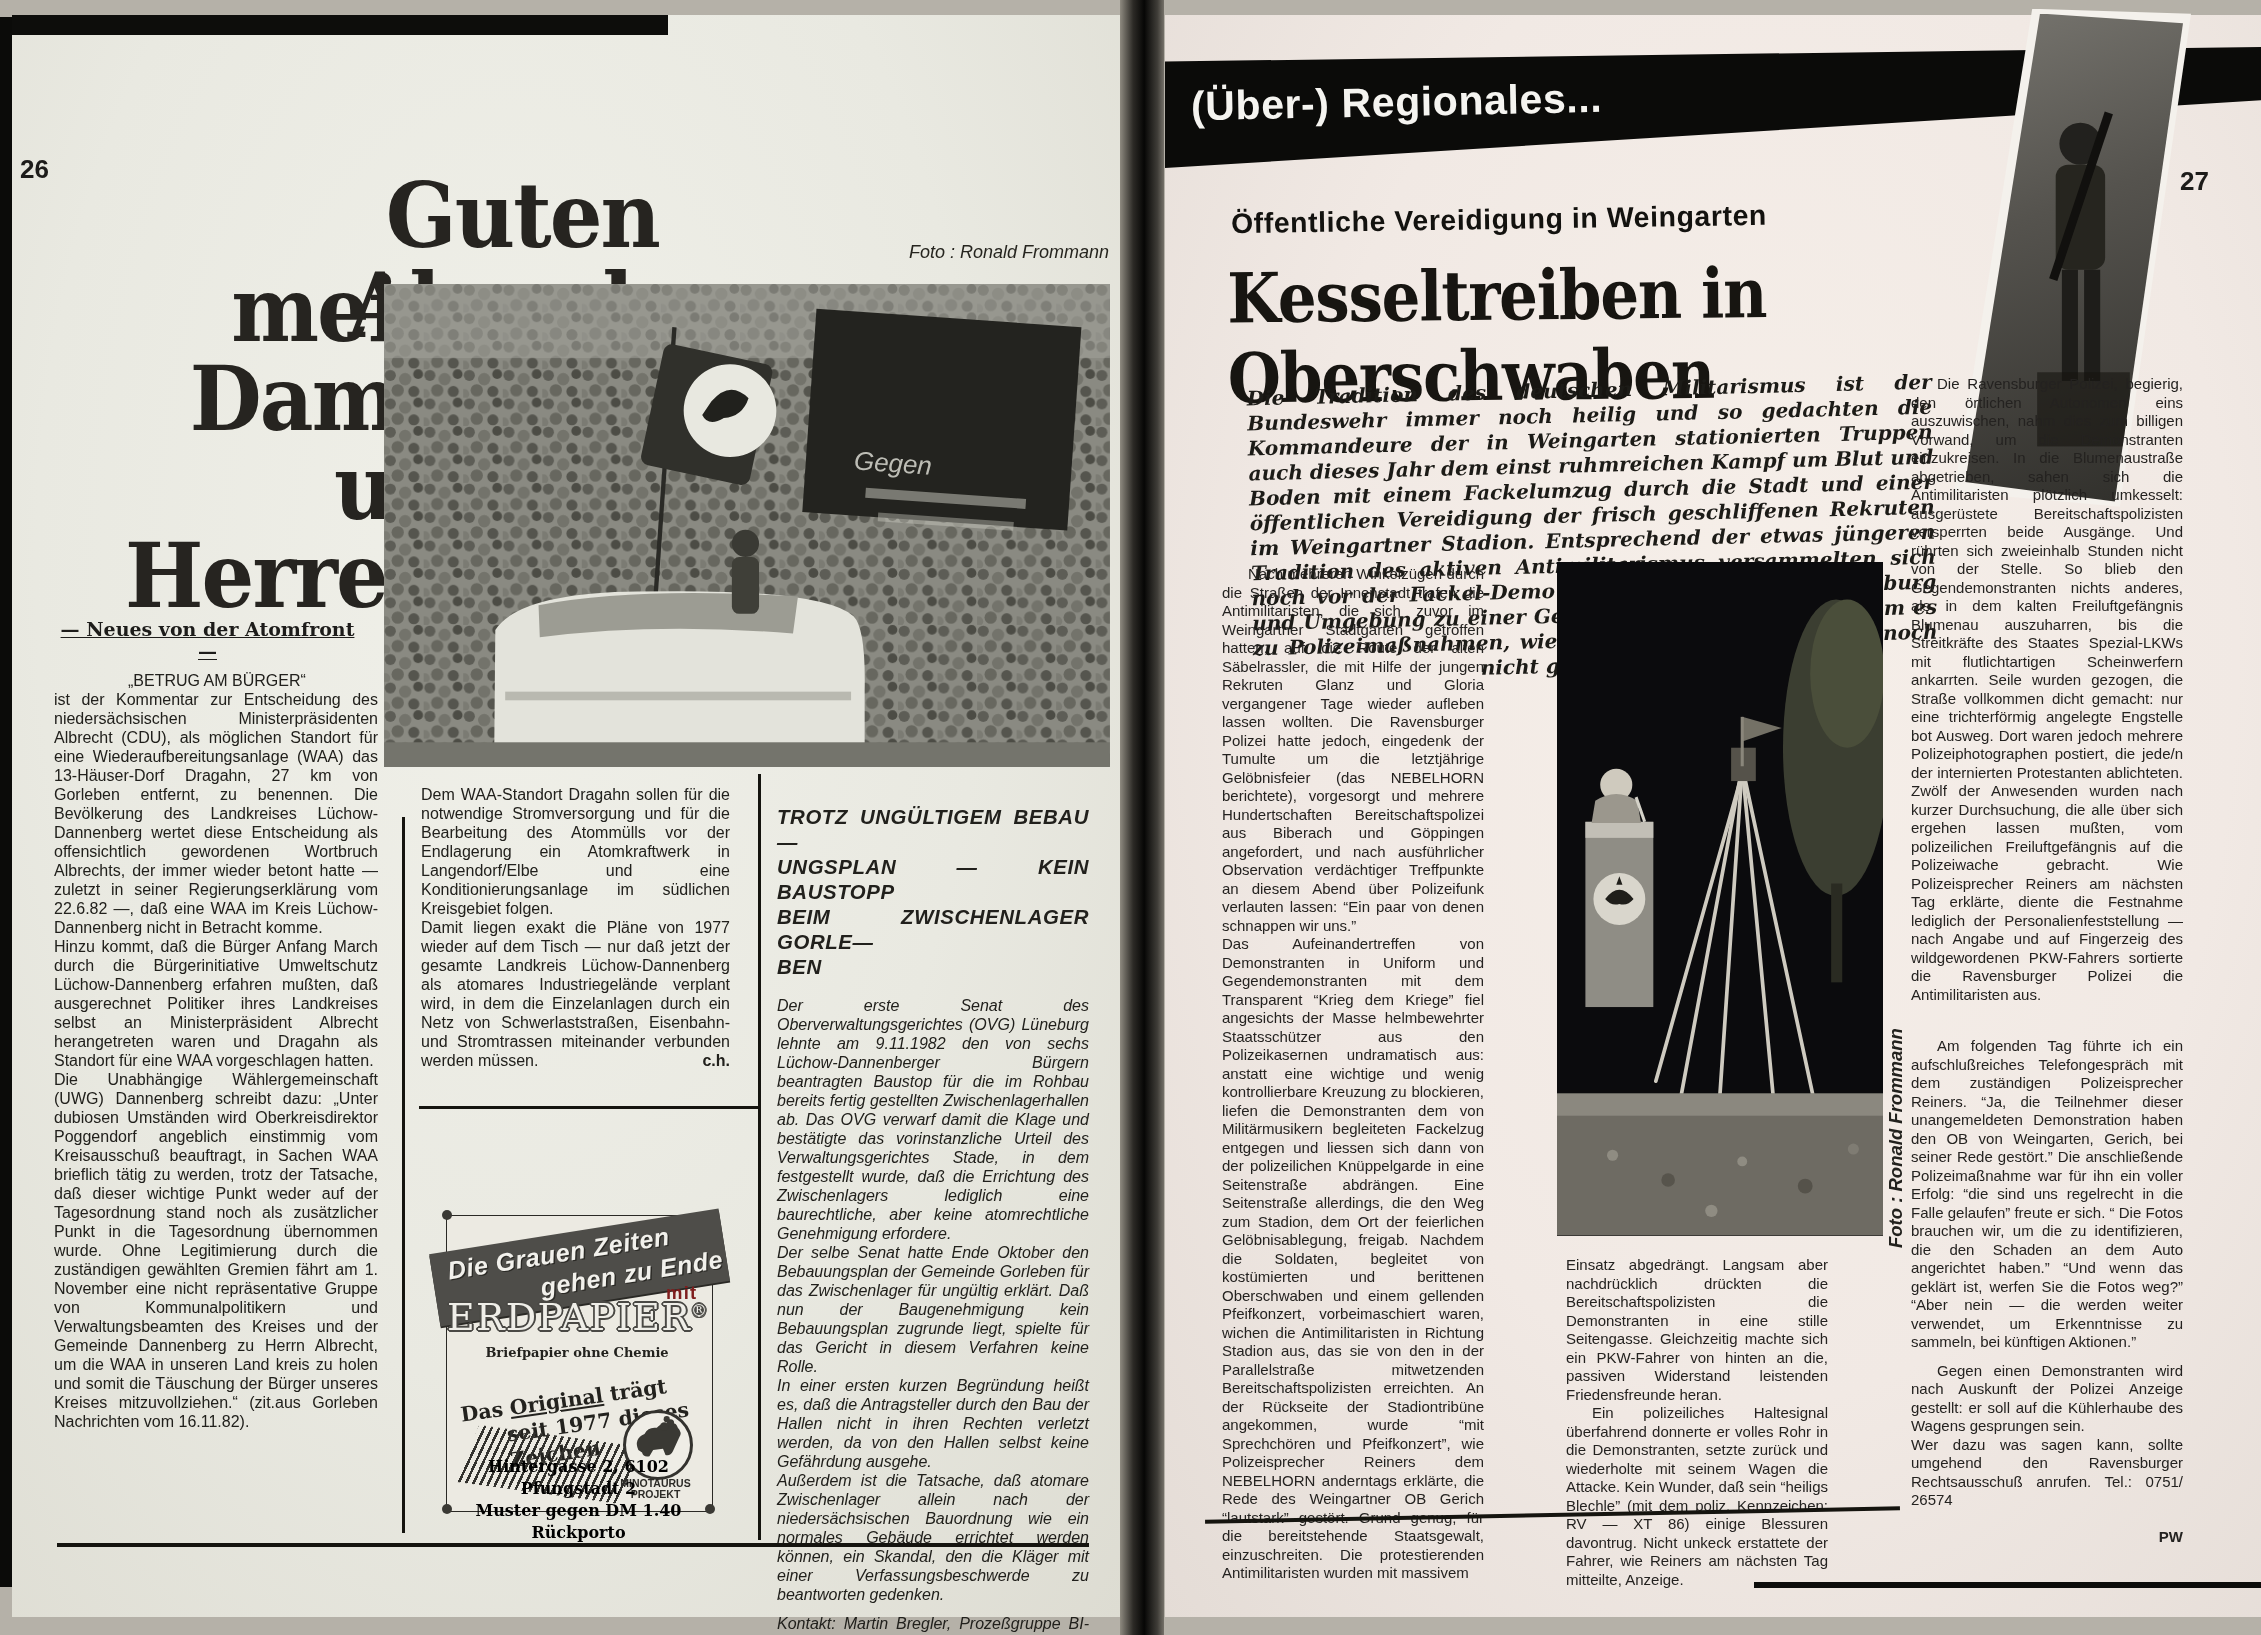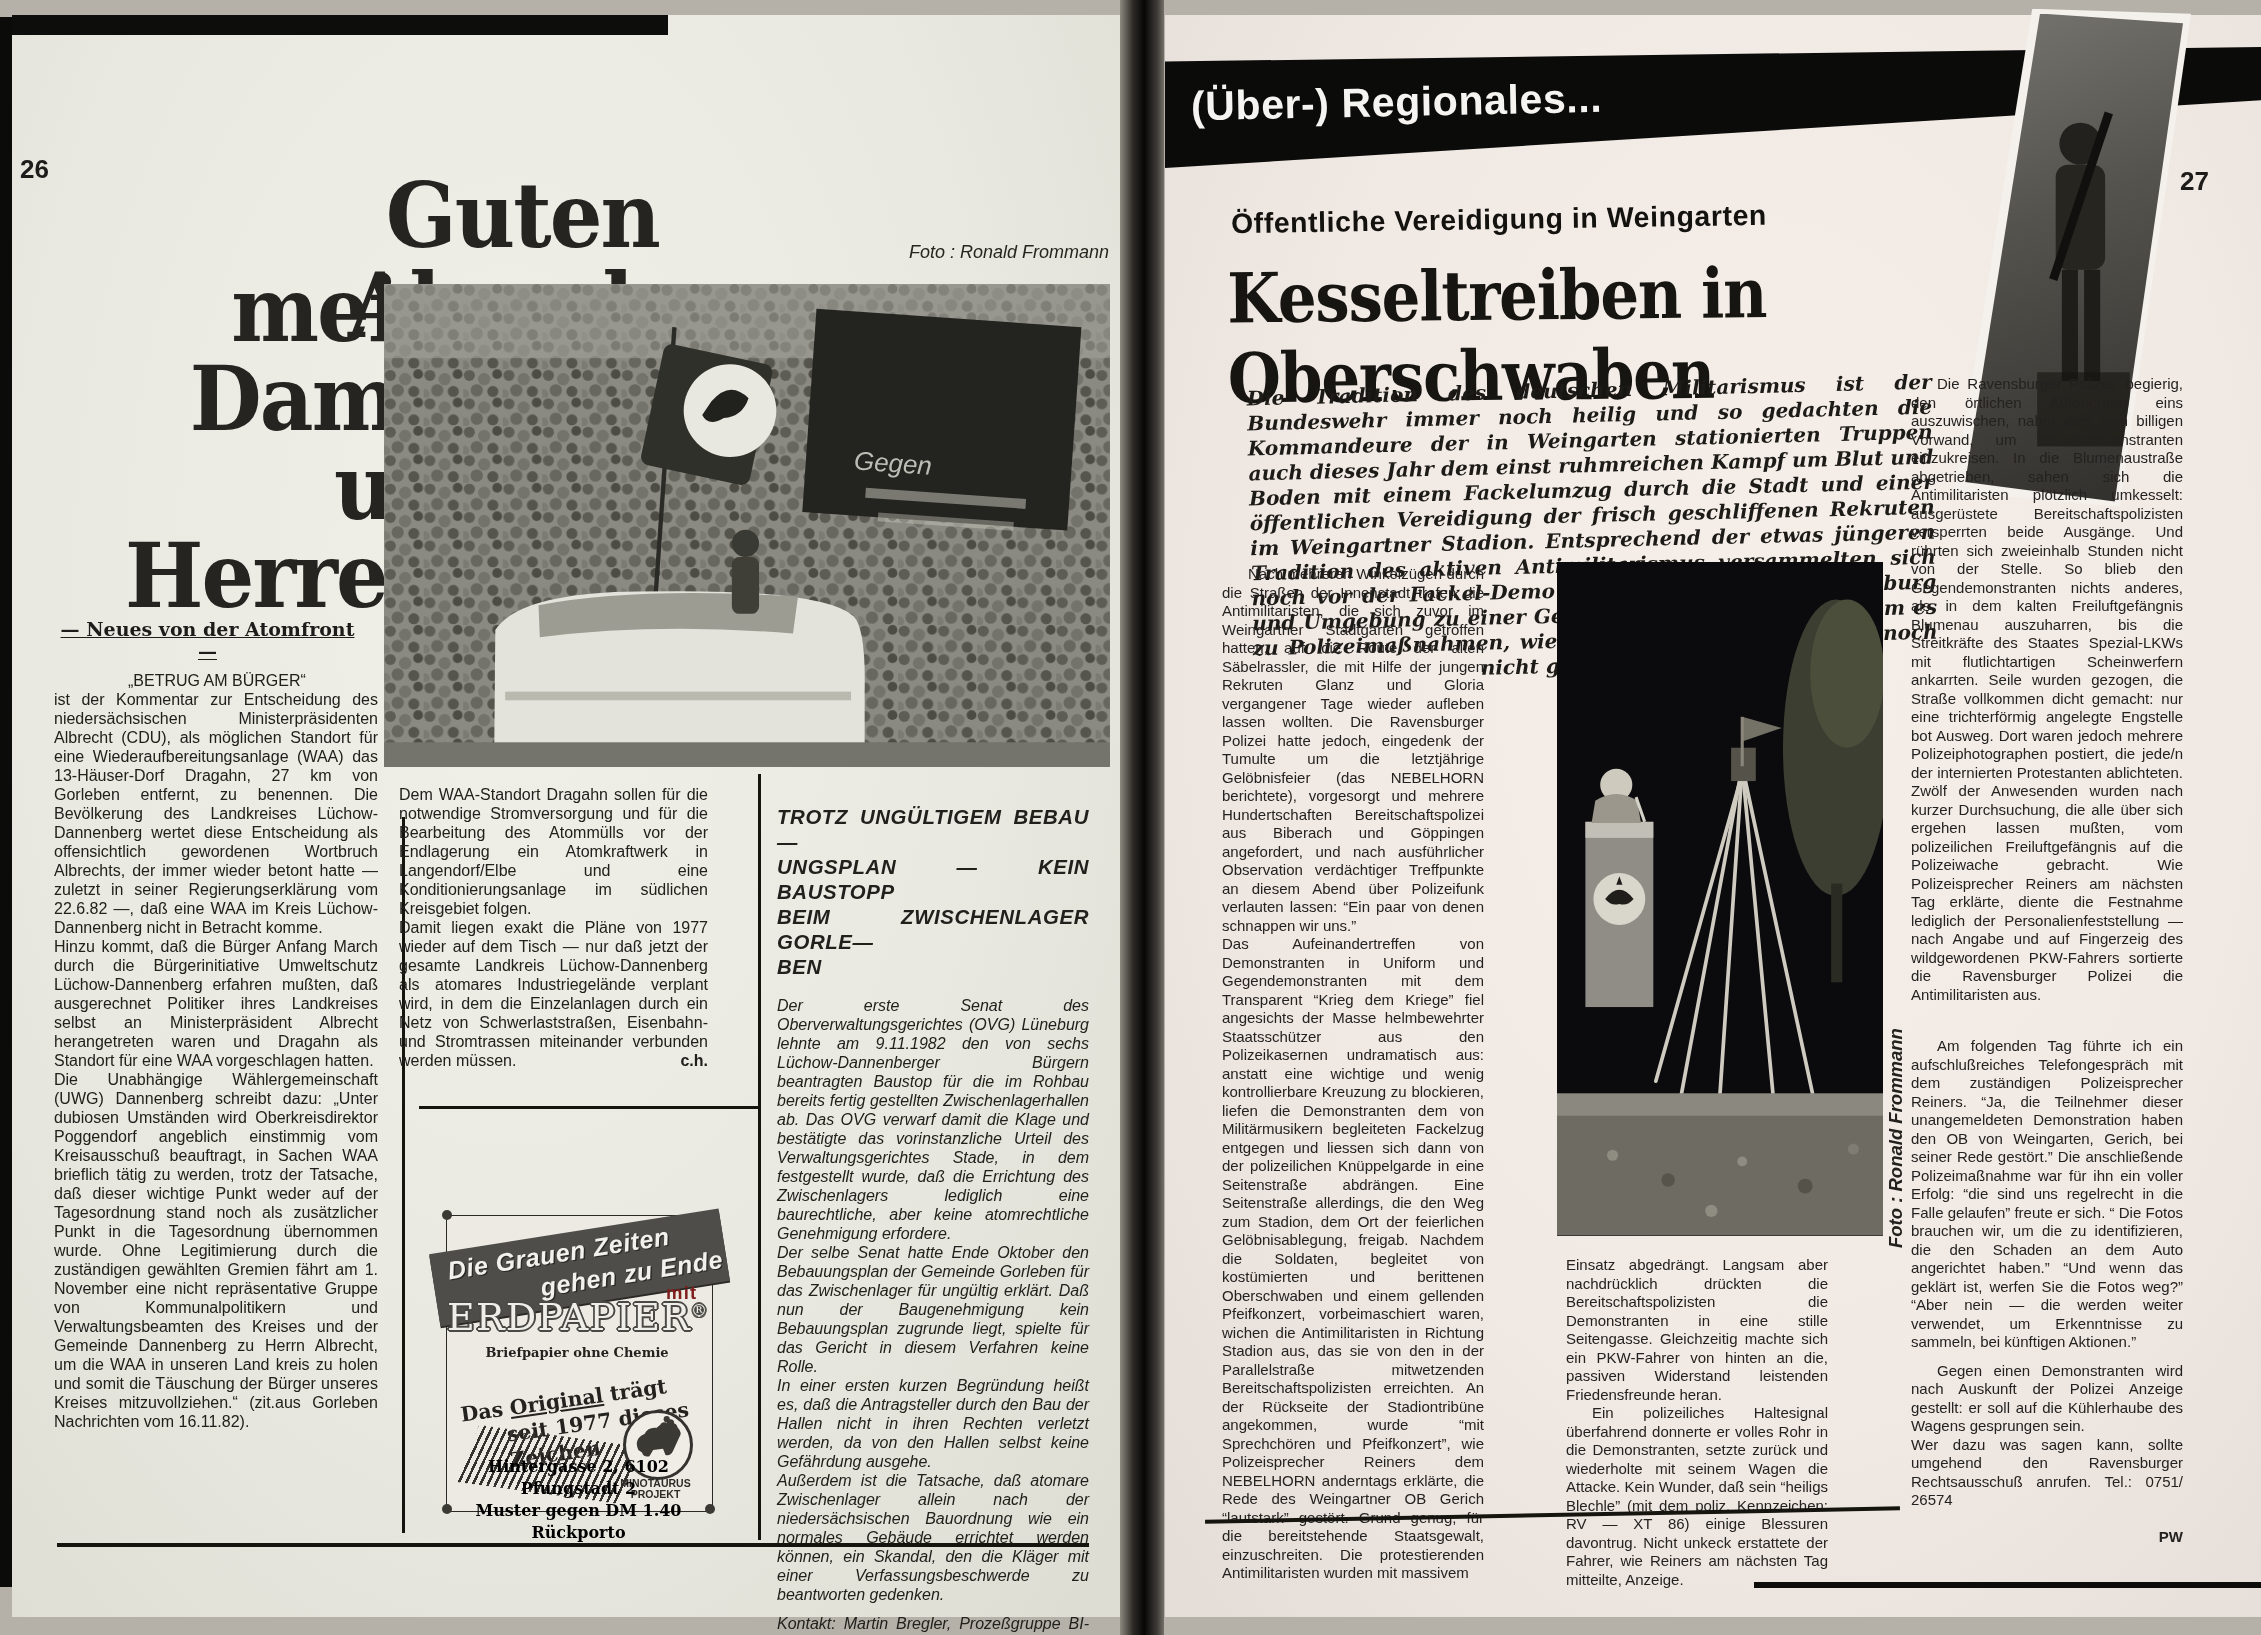--- a/index.html
+++ b/index.html
@@ -135,21 +135,21 @@
 
   <div class="abs body-l" style="left:54px;top:671px;width:324px;">
     <p class="prewrap" style="text-indent:74px;">„BETRUG AM BÜRGER“
 ist der Kommentar zur Entscheidung des niedersächsischen Ministerpräsidenten Albrecht (CDU), als möglichen Standort für eine Wiederaufbereitungsanlage (WAA) das 13-Häuser-Dorf Dragahn, 27 km von Gorleben entfernt, zu benennen. Die Bevölkerung des Landkreises Lüchow-Dannenberg wertet diese Entscheidung als offensichtlich gewordenen Wortbruch Albrechts, der immer wieder betont hatte — zuletzt in seiner Regierungserklärung vom 22.6.82 —, daß eine WAA im Kreis Lüchow-Dannenberg nicht in Betracht komme.</p>
     <p>Hinzu kommt, daß die Bürger Anfang March durch die Bürgerinitiative Umweltschutz Lüchow-Dannenberg erfahren mußten, daß ausgerechnet Politiker ihres Landkreises selbst an Ministerpräsident Albrecht herangetreten waren und Dragahn als Standort für eine WAA vorgeschlagen hatten.</p>
     <p>Die Unabhängige Wählergemeinschaft (UWG) Dannenberg schreibt dazu: „Unter dubiosen Umständen wird Oberkreisdirektor Poggendorf angeblich einstimmig vom Kreisausschuß beauftragt, in Sachen WAA brieflich tätig zu werden, trotz der Tatsache, daß dieser wichtige Punkt weder auf der Tagesordnung stand noch als zusätzlicher Punkt in die Tagesordnung übernommen wurde. Ohne Legitimierung durch die zuständigen gewählten Gremien fährt am 1. November eine nicht repräsentative Gruppe von Kommunalpolitikern und Verwaltungsbeamten des Kreises und der Gemeinde Dannenberg zu Herrn Albrecht, um die WAA in unseren Land kreis zu holen und somit die Täuschung der Bürger unseres Kreises mitzuvollziehen.“ (zit.aus Gorleben Nachrichten vom 16.11.82).</p>
   </div>
 
   <div class="abs rule" style="left:402px;top:817px;width:3.1px;height:716px;"></div>
 
-  <div class="abs body-l" style="left:399px;top:785px;width:309px;">
+  <div class="abs body-l" style="left:421px;top:785px;width:309px;">
     <p>Dem WAA-Standort Dragahn sollen für die notwendige Stromversorgung und für die Bearbeitung des Atommülls vor der Endlagerung ein Atomkraftwerk in Langendorf/Elbe und eine Konditionierungsanlage im südlichen Kreisgebiet folgen.</p>
     <p><span>Damit liegen exakt die Pläne von 1977 wieder auf dem Tisch — nur daß jetzt der gesamte Landkreis Lüchow-Dannenberg als atomares Industriegelände verplant wird, in dem die Einzelanlagen durch ein Netz von Schwerlaststraßen, Eisenbahn- und Stromtrassen miteinander verbunden werden müssen.</span> <span class="sig">c.h.</span></p>
   </div>
 
   <div class="abs rule" style="left:419px;top:1106px;width:340px;height:3.1px;"></div>
 
   <div class="abs adbox"></div>
   <div class="abs addot" style="left:442px;top:1210px;"></div>
   <div class="abs addot" style="left:705px;top:1504px;"></div>
   <div class="abs addot" style="left:442px;top:1504px;"></div>

